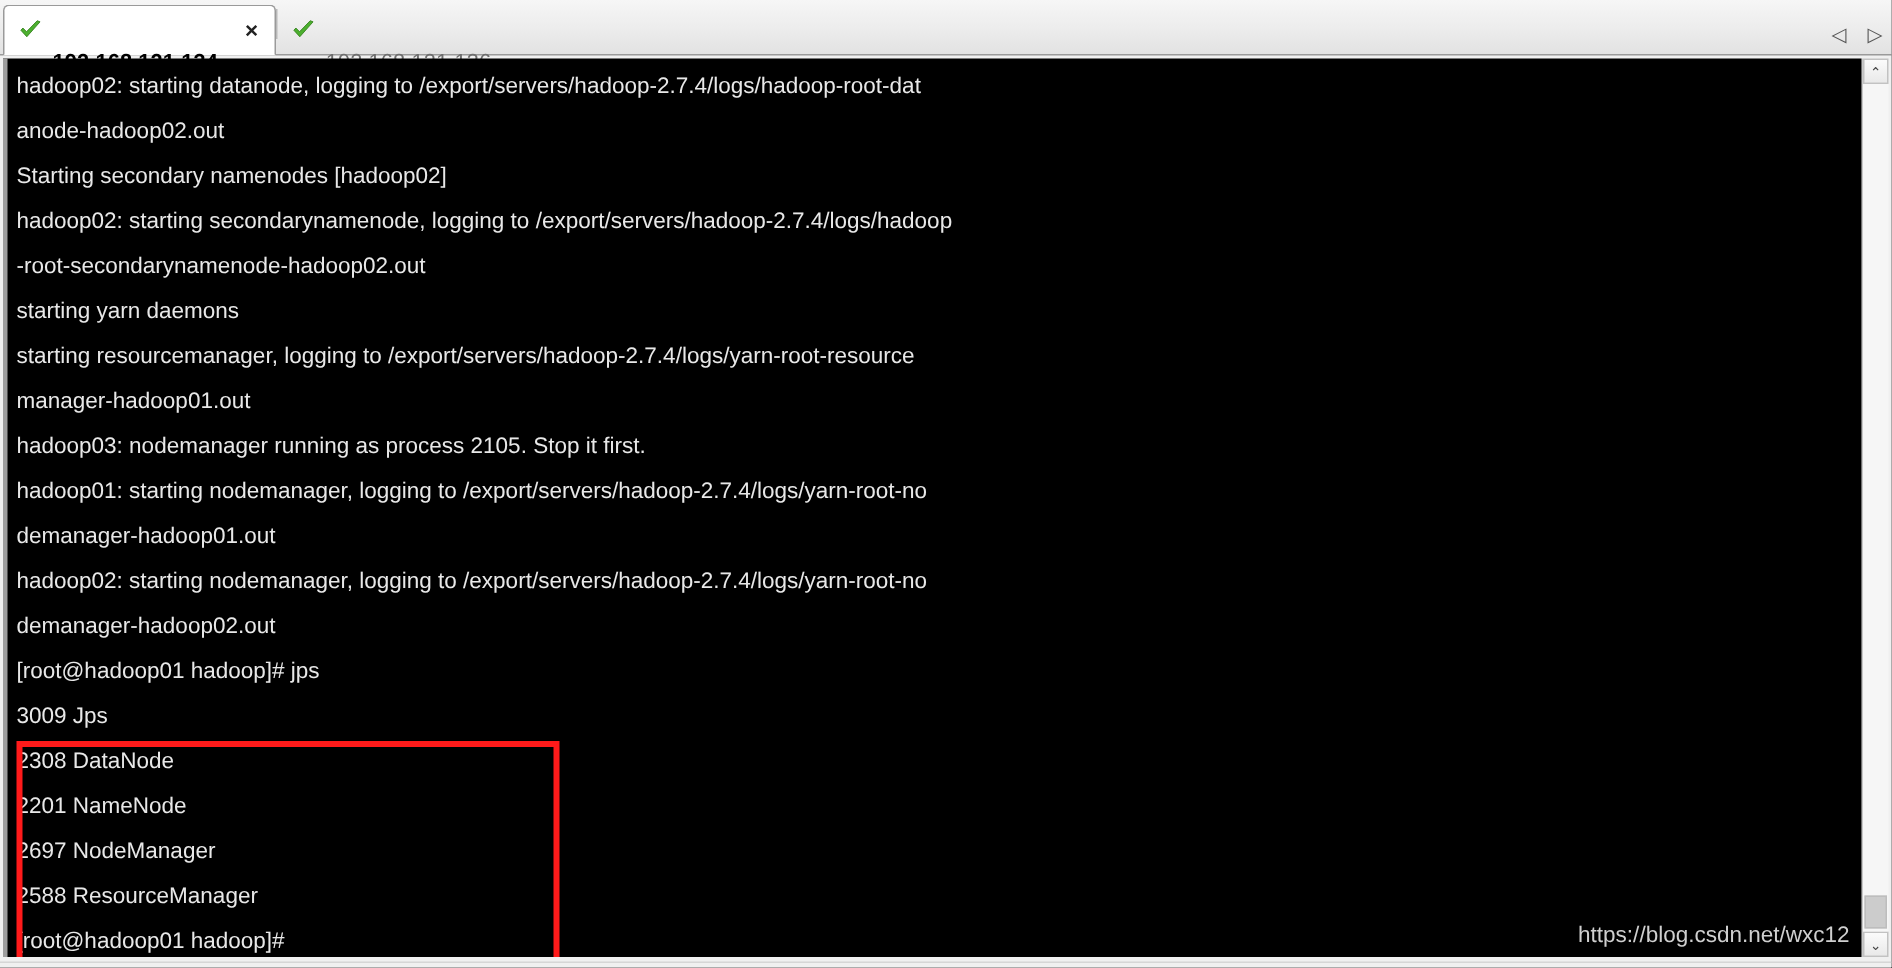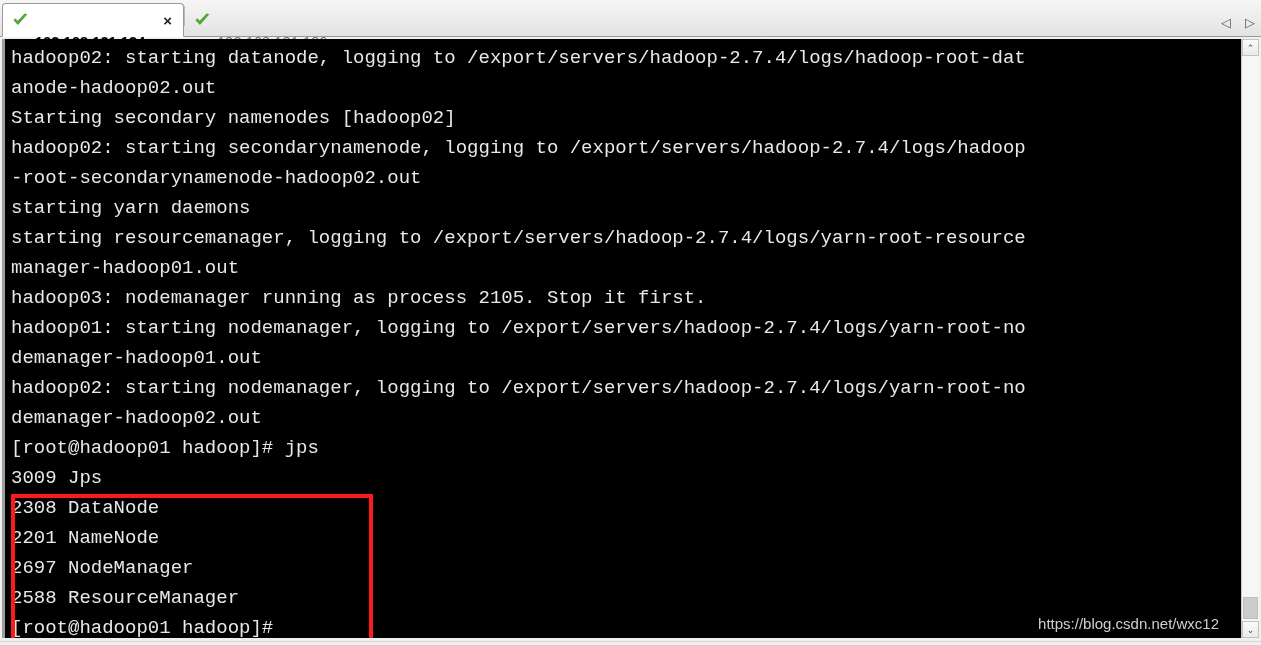--- a/index.html
+++ b/index.html
@@ -118,22 +118,22 @@
     background: #000000;
     position: relative;
     overflow: hidden;
     border-left: 3px solid #9e9e9e;
     min-width: 0;
   }
 
   .term-inner {
     position: relative;
     padding: 4px 0 0 6px;
-    font-family: Liberation Mono, monospace;
-    font-size: 19px;
+    font-family: Liberation Sans, sans-serif;
+    font-size: 15px;
     line-height: 30px;
     color: #e8e8e8;
     letter-spacing: 0px;
     white-space: pre;
   }
 
   .line { height: 30px; }
 
   
   .redbox {
@@ -142,21 +142,21 @@
     top: 455px;
     width: 362px;
     height: 152px;
     border: 4px solid #ff1a1a;
     pointer-events: none;
   }
 
   
   .watermark {
     position: absolute;
-    right: 22px;
+    right: 8px;
     bottom: 6px;
     font-family: "Liberation Sans", sans-serif;
     font-size: 15px;
     color: #cfcfcf;
     white-space: nowrap;
   }
 
   
   .scrollbar {
     width: 18px;

